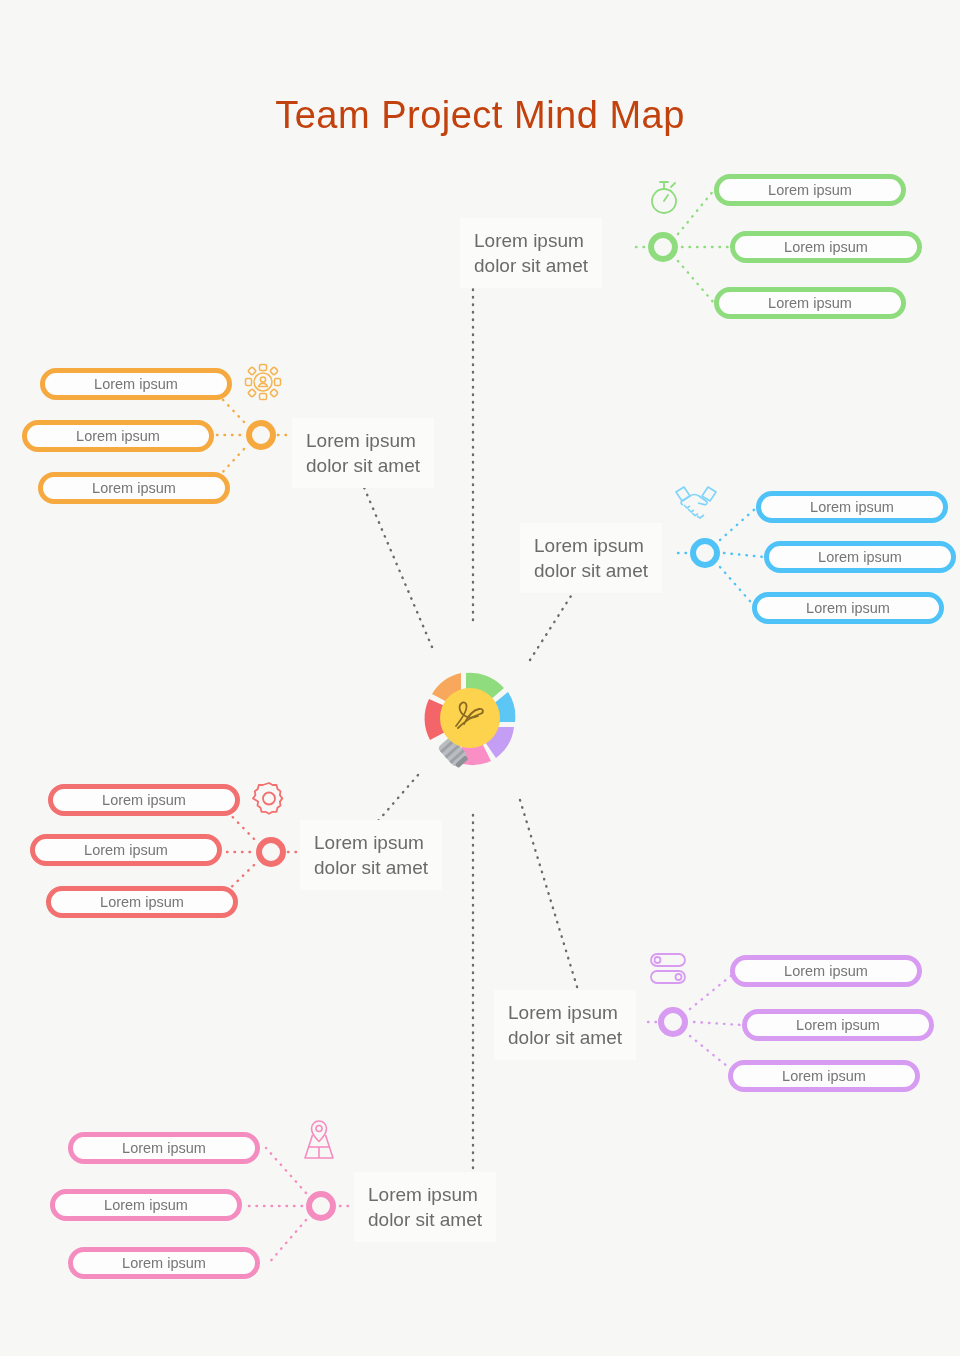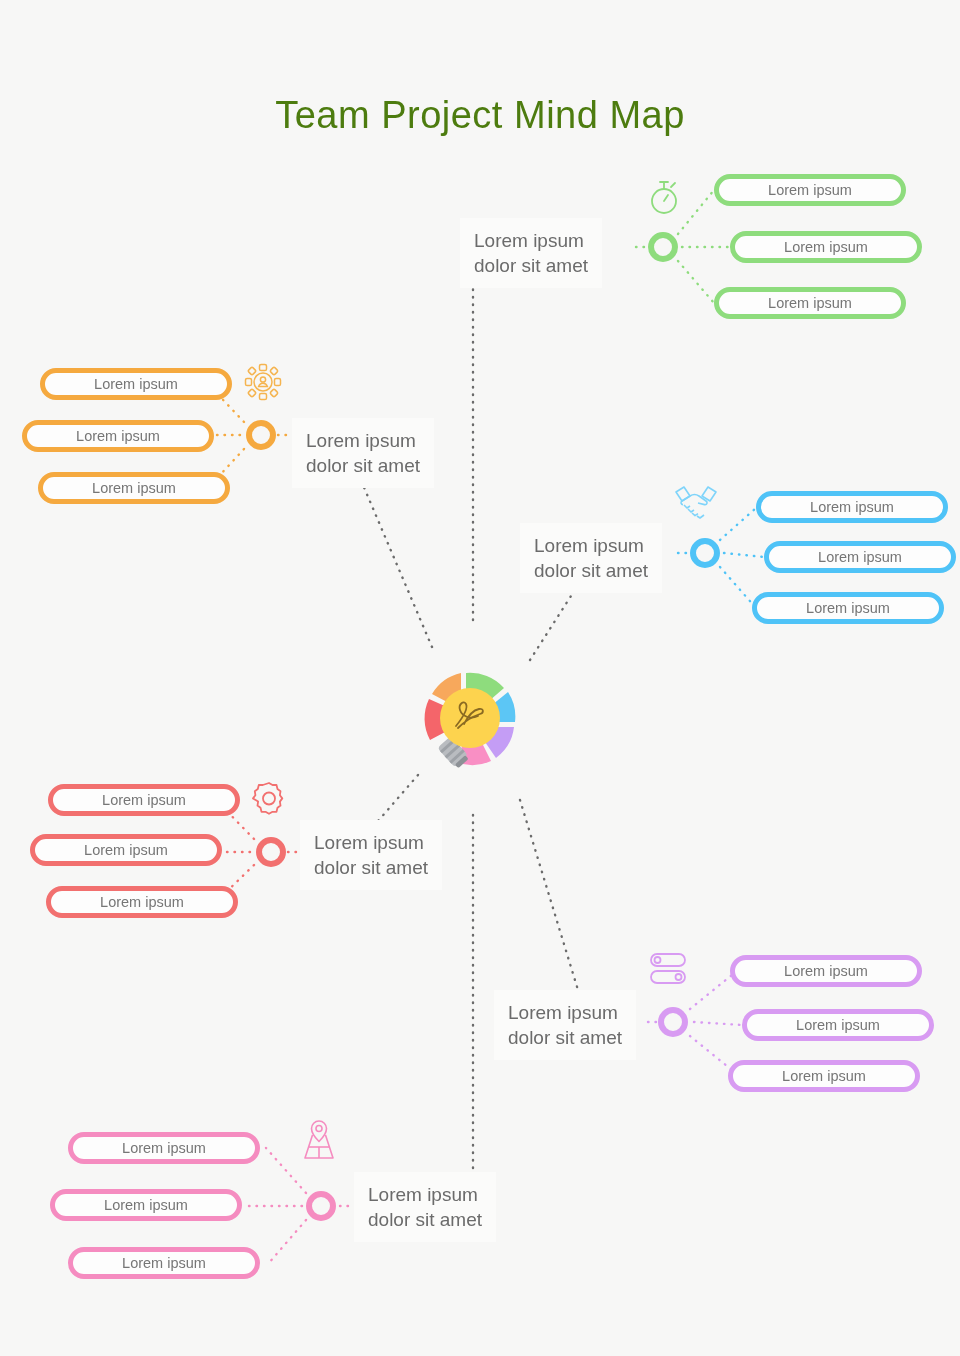--- a/index.html
+++ b/index.html
@@ -9,21 +9,21 @@
     font-family: "Liberation Sans", sans-serif;
     overflow: hidden;
   }
   #stage { position: relative; width: 960px; height: 1356px; }
 
   
   .title {
     position: absolute; top: 94px; left: 0; width: 960px;
     text-align: center;
     font-size: 38px; font-weight: 400; letter-spacing: 0.5px;
-    color: #4d7c0f;
+    color: #c2410c;
   }
 
   
   #wires { position: absolute; inset: 0; width: 960px; height: 1356px; }
 
   
   .branch-label {
     position: absolute;
     background: #fbfbfa;
     color: #6b6b6b;

